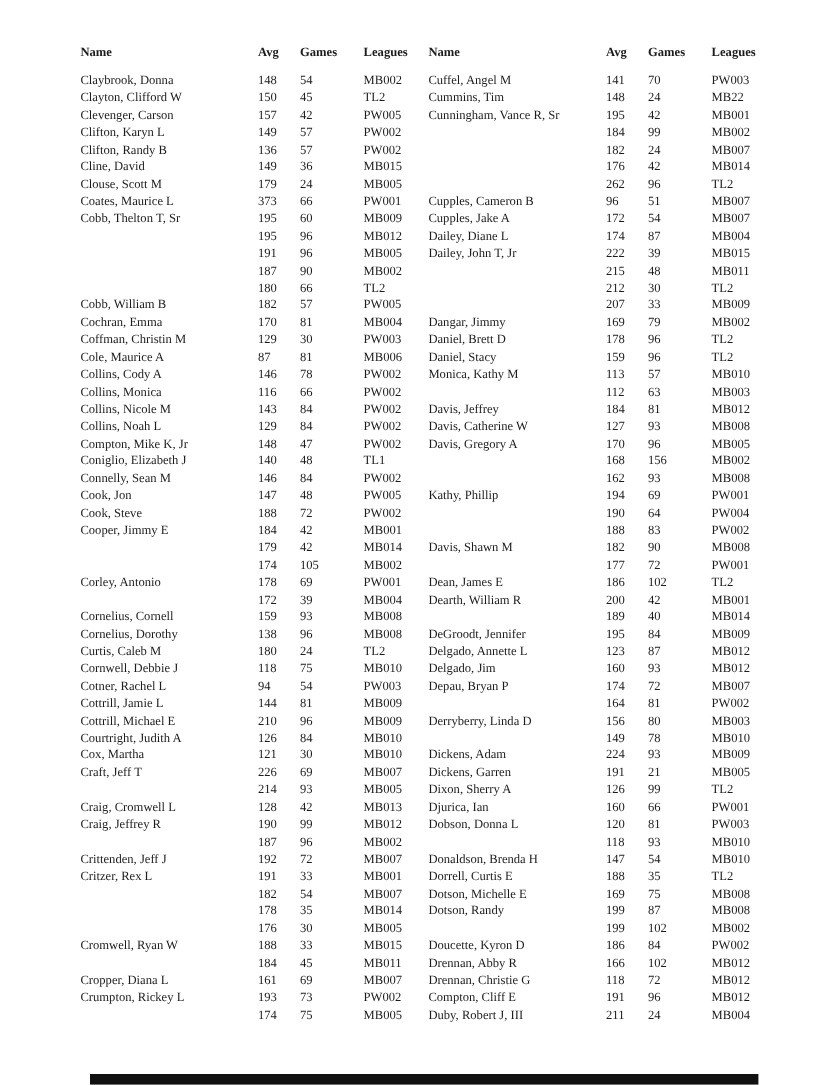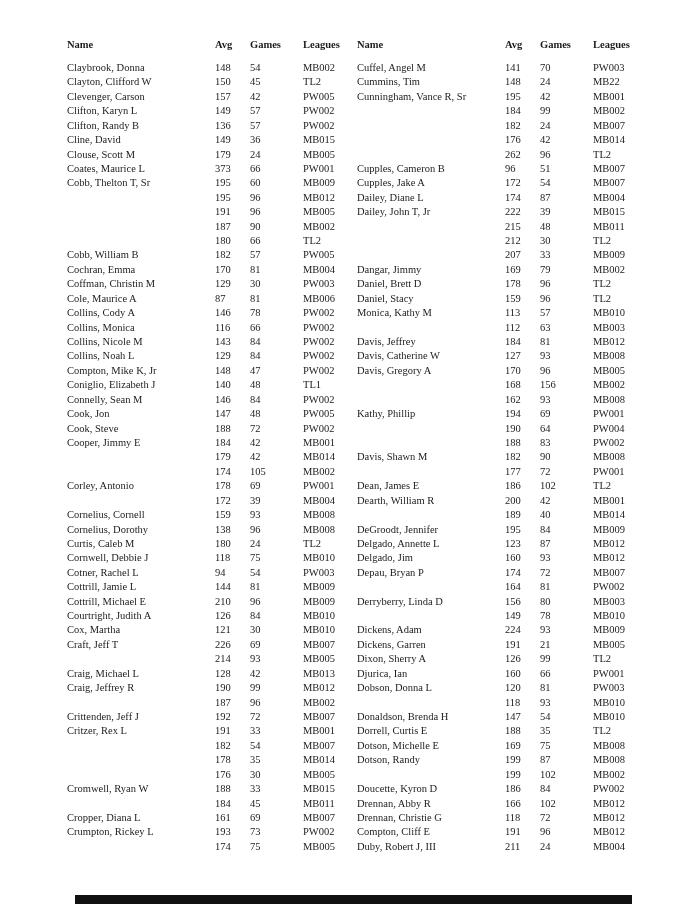--- a/index.html
+++ b/index.html
@@ -309,21 +309,21 @@
           <span class="cell c-games">69</span>
           <span class="cell c-leagues">MB007</span>
         </div>
         <div class="row">
           <span class="cell c-name"></span>
           <span class="cell c-avg">214</span>
           <span class="cell c-games">93</span>
           <span class="cell c-leagues">MB005</span>
         </div>
         <div class="row">
-          <span class="cell c-name">Craig, Michael L</span>
+          <span class="cell c-name">Craig, Cromwell L</span>
           <span class="cell c-avg">128</span>
           <span class="cell c-games">42</span>
           <span class="cell c-leagues">MB013</span>
         </div>
         <div class="row">
           <span class="cell c-name">Craig, Jeffrey R</span>
           <span class="cell c-avg">190</span>
           <span class="cell c-games">99</span>
           <span class="cell c-leagues">MB012</span>
         </div>

